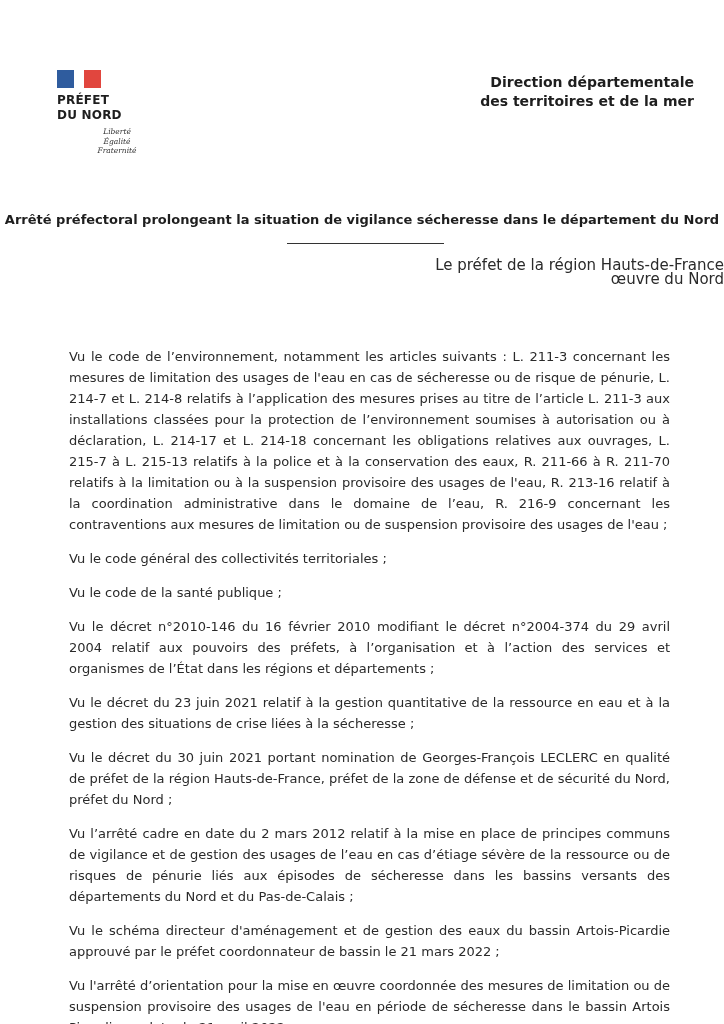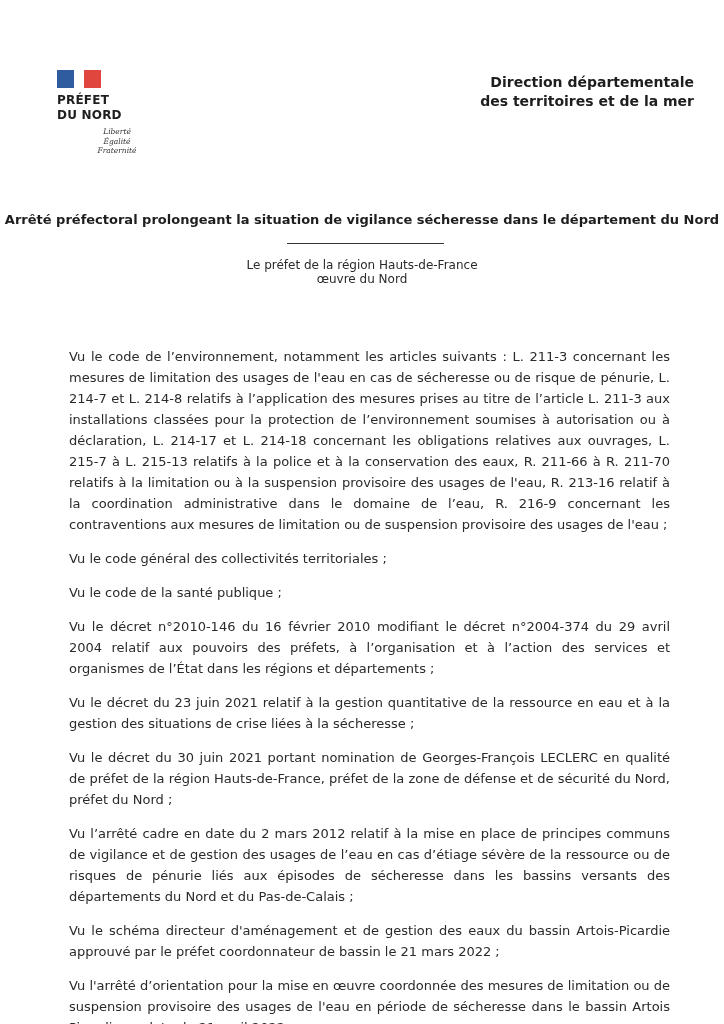--- a/index.html
+++ b/index.html
@@ -10,21 +10,21 @@
   .logo { position: absolute; left: 57px; top: 70px; width: 120px; }
   .flag { display: flex; width: 44px; height: 18px; }
   .flag .blue { width: 17px; background: #2f5c9e; }
   .flag .white { width: 10px; background: #ffffff; }
   .flag .red { width: 17px; background: #e1463e; }
   .prefet { font-family: "DejaVu Sans", sans-serif; font-weight: bold; font-size: 12px; line-height: 15px; color: #1e1e1e; margin-top: 5px; letter-spacing: 0.2px; }
   .motto { font-family: "DejaVu Serif", serif; font-style: italic; font-size: 7.5px; line-height: 9.5px; color: #333; margin-top: 4px; text-align: center; }
   .direction { position: absolute; right: 30px; top: 73px; text-align: right; font-weight: bold; font-size: 14px; line-height: 19px; color: #1e1e1e; }
   .title { position: absolute; left: 0; right: 0; top: 212px; text-align: center; font-weight: bold; font-size: 13px; color: #1e1e1e; }
   .separator { position: absolute; left: 287px; width: 157px; top: 243px; height: 0; border-top: 1px solid #333; }
-  .issuer { position: absolute; left: 0; right: 0; top: 258px; text-align: center; font-size: 12px; line-height: 14px; color: #2a2a2a; }
+  .issuer { position: absolute; left: 0; right: 0; top: 258px; text-align: right; font-size: 15px; line-height: 14px; color: #2a2a2a; }
   .body { position: absolute; left: 69px; width: 601px; top: 346px; font-size: 13px; line-height: 21px; text-align: justify; color: #2a2a2a; }
   .body p { margin: 0 0 13px 0; }
 </style>
 </head>
 <body>
 
 <div class="logo">
   <div class="flag">
     <div class="blue" style="background: rgb(47, 92, 158);"></div>
     <div class="white" style="background: rgb(255, 255, 255);"></div>

